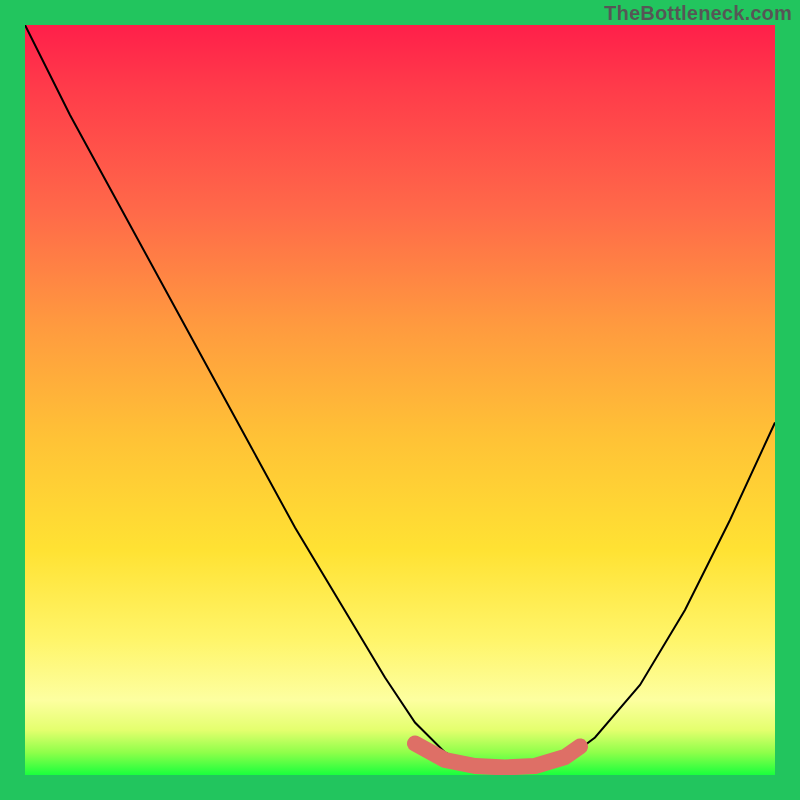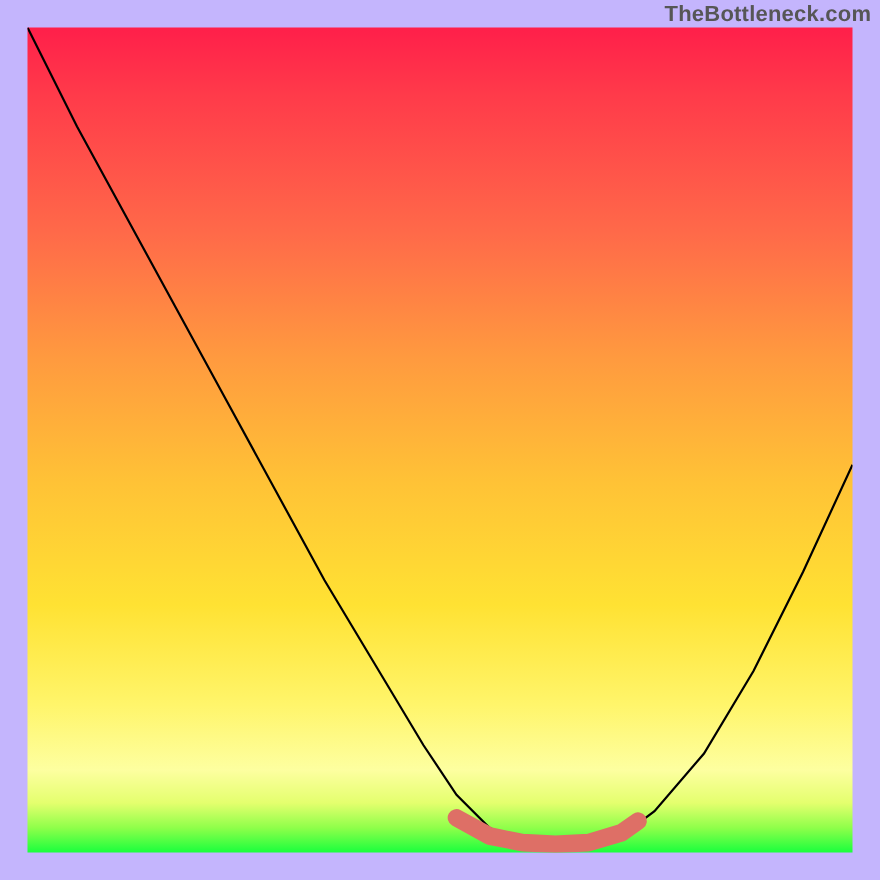--- a/index.html
+++ b/index.html
@@ -7,21 +7,21 @@
     padding: 0;
     width: 800px;
     height: 800px;
     background: #000;
     overflow: hidden;
   }
   .frame {
     position: relative;
     width: 800px;
     height: 800px;
-    background: #c4b5fd;
+    background: #22c55e;
   }
   .watermark {
     position: absolute;
     top: 2px;
     right: 8px;
     font-family: Arial, Helvetica, sans-serif;
     font-size: 20px;
     font-weight: 600;
     color: #565656;
     letter-spacing: 0.2px;

